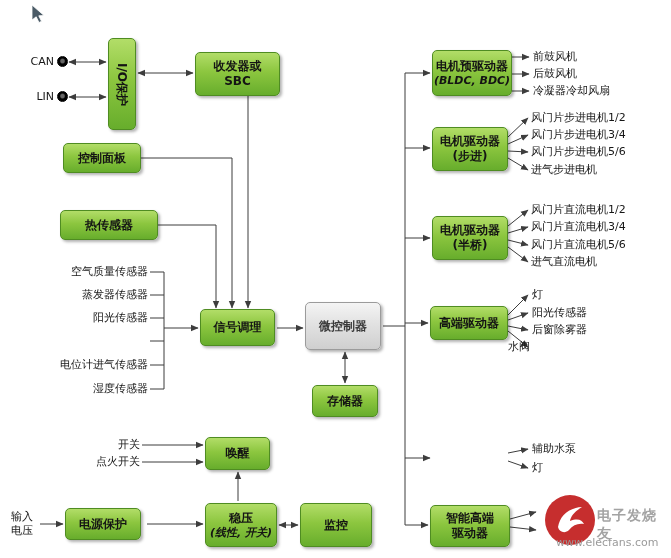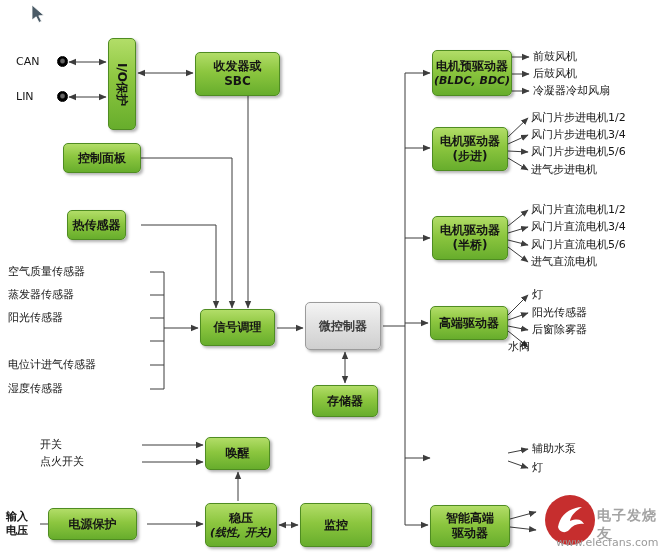--- a/index.html
+++ b/index.html
@@ -17,22 +17,22 @@
     font-size:12px; font-weight:bold; color:#141414; line-height:1.25;
   }
   .node .sub { font-size:11px;font-style:italic; }
   .node.gray {
     background:linear-gradient(180deg,#f4f4f4 0%,#e2e2e2 45%,#cfcfcf 100%);
     border-color:#9b9b9b; color:#3a3a3a;
   }
   .vwrap { transform:rotate(90deg); white-space:nowrap; }
 
   .lbl { position:absolute; font-size:11px; color:#161616; line-height:14px; white-space:nowrap; }
-  .lbl.r { text-align:left; }
-  .lbl.c { text-align:left;font-weight:bold; }
+  .lbl.r { text-align:right; }
+  .lbl.c { text-align:center; }
 
   .pin {
     position:absolute; width:11px; height:11px; border-radius:50%;
     background:radial-gradient(circle at 50% 45%, #666 0 25%, #000 45%);
     border:1px solid #000;
   }
 
   .wm-name { position:absolute; left:597px; top:507px; font-size:14px; font-weight:bold;
              color:#a3a3a3; letter-spacing:1px; }
   .wm-url  { position:absolute; left:556px; top:536px; font-size:11px; color:#9a9a9a;text-align:right; }
@@ -133,21 +133,21 @@
 
   <div class="node" style="left:195px;top:52px;width:85px;height:44px">
     <span>收发器或</span>
     <span>SBC</span>
   </div>
 
   <div class="node" style="left:63px;top:143px;width:78px;height:30px">
     <span>控制面板</span>
   </div>
 
-  <div class="node" style="left:67px;top:210px;width:59px;height:30px">
+  <div class="node" style="left:60px;top:210px;width:98px;height:30px">
     <span>热传感器</span>
   </div>
 
   <div class="lbl r" style="left:8px;top:265px;width:140px">空气质量传感器</div>
   <div class="lbl r" style="left:8px;top:288px;width:140px">蒸发器传感器</div>
   <div class="lbl r" style="left:8px;top:311px;width:140px">阳光传感器</div>
   <div class="lbl r" style="left:8px;top:358px;width:140px">电位计进气传感器</div>
   <div class="lbl r" style="left:8px;top:382px;width:140px">湿度传感器</div>
 
   <div class="node" style="left:200px;top:309px;width:75px;height:37px">
@@ -167,21 +167,21 @@
 
   <div class="node" style="left:205px;top:437px;width:65px;height:33px">
     <span>唤醒</span>
   </div>
 
   <div class="lbl c" style="left:6px;top:510px;width:32px">
     <div>输入</div>
     <div>电压</div>
   </div>
 
-  <div class="node" style="left:48px;top:508px;width:89px;height:32px">
+  <div class="node" style="left:65px;top:508px;width:76px;height:32px">
     <span>电源保护</span>
   </div>
 
   <div class="node" style="left:205px;top:503px;width:72px;height:44px">
     <span>稳压</span>
     <span class="sub">(线性, 开关)</span>
   </div>
 
   <div class="node" style="left:300px;top:503px;width:72px;height:44px">
     <span>监控</span>

